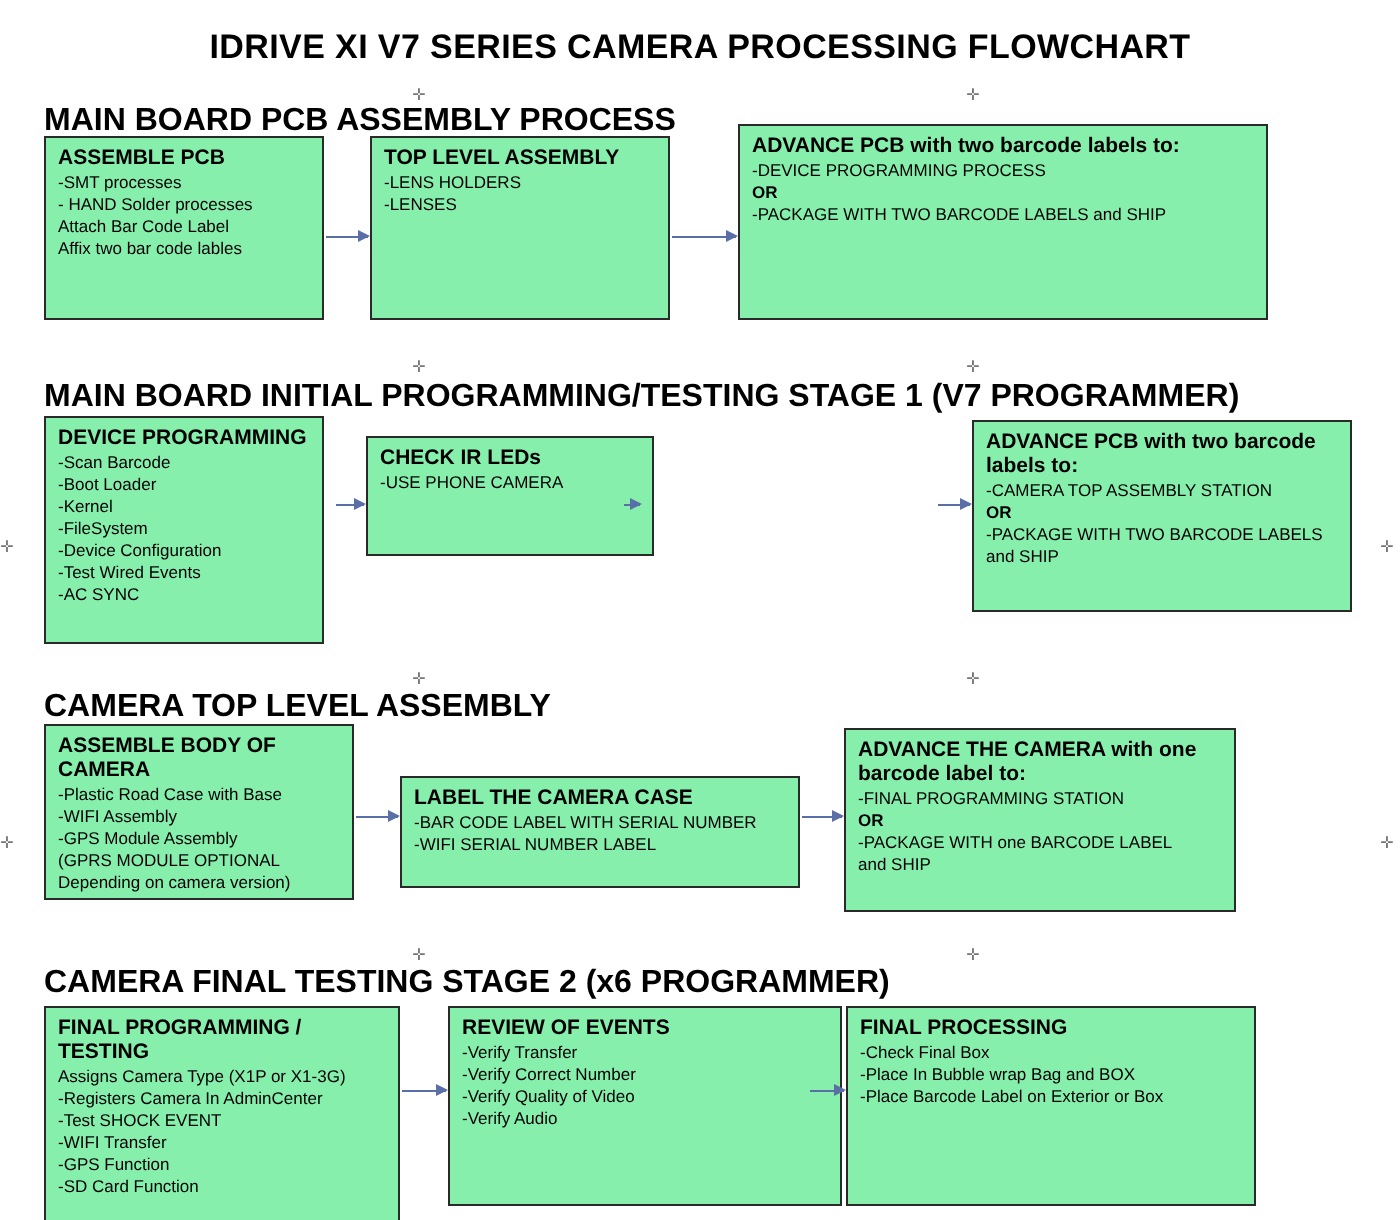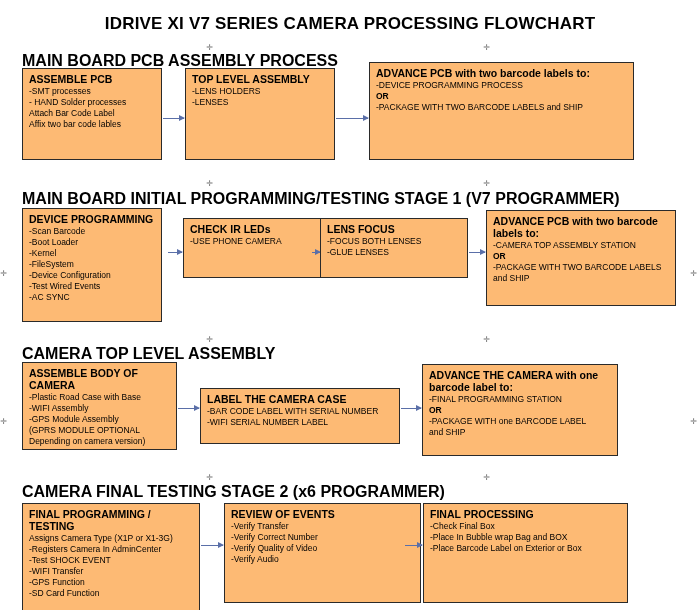--- a/index.html
+++ b/index.html
@@ -32,21 +32,21 @@
   }
   .section-title {
     position: absolute;
     font-size: 16px;
     font-weight: bold;
     text-align: right;
   }
   .box {
     position: absolute;
     box-sizing: border-box;
-    background: #fdba74;
+    background: #86efac;
     border: 1px solid #2a2a2a;
     padding: 4px 5px 4px 6px;
     overflow: hidden;
   }
   .box .hd {
     font-size: 10.5px;
     font-weight: bold;
     line-height: 12px;
     margin-bottom: 1px;
     white-space: pre-line;
@@ -134,25 +134,20 @@
 
   <div class="arrow" style="top:252px; left:168px; width:14px;"></div>
 
   <div class="box" style="top:218px; left:183px; width:144px; height:60px;">
     <div class="hd">CHECK IR LEDs</div>
     <div class="ln">-USE PHONE CAMERA</div>
   </div>
 
   <div class="arrow" style="top:252px; left:312px; width:8px;"></div>
 
-  <div class="box" style="top:218px; left:320px; width:148px; height:60px;">
-    <div class="hd">LENS FOCUS</div>
-    <div class="ln">-FOCUS BOTH LENSES</div>
-    <div class="ln">-GLUE LENSES</div>
-  </div>
 
   <div class="arrow" style="top:252px; left:469px; width:16px;"></div>
 
   <div class="box" style="top:210px; left:486px; width:190px; height:96px;">
     <div class="hd">ADVANCE PCB with two barcode labels to:</div>
     <div class="ln">-CAMERA TOP ASSEMBLY STATION</div>
     <div class="ln b">OR</div>
     <div class="ln">-PACKAGE WITH TWO BARCODE LABELS</div>
     <div class="ln">and SHIP</div>
   </div>

